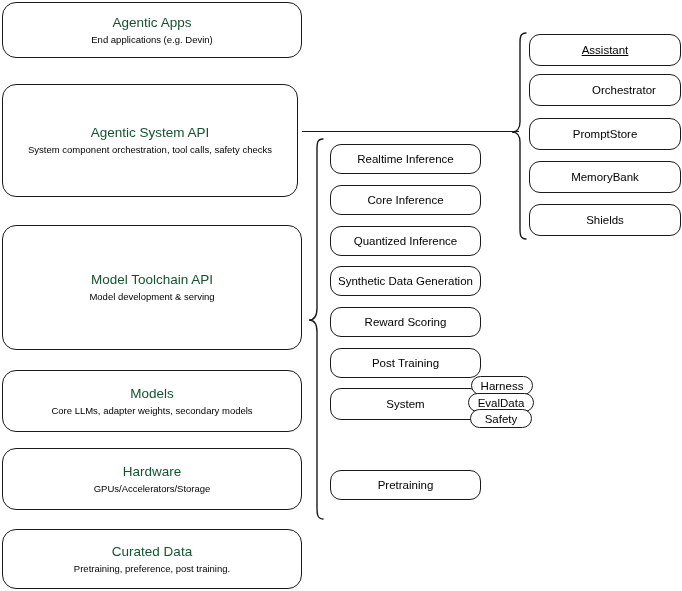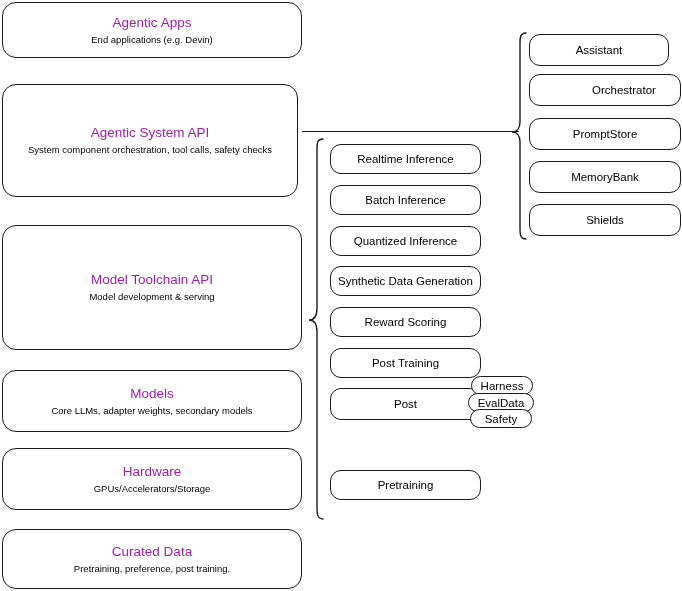--- a/index.html
+++ b/index.html
@@ -33,21 +33,21 @@
     text-align: center;
   }
 
   
   .stack-box {
     border-radius: 14px;
   }
   .stack-title {
     font-size: 13.5px;
     line-height: 17px;
-    color: #a21caf;
+    color: #14532d;
     white-space: nowrap;
   }
   .stack-sub {
     font-size: 9.5px;
     line-height: 14px;
     color: #000;
     margin-top: 2px;
     white-space: nowrap;
   }
 
@@ -135,61 +135,61 @@
     <svg width="16" height="208" viewBox="0 0 16 208" fill="none" xmlns="http://www.w3.org/2000/svg">
       <path d="M15 1 C9 1 9 6 9 11 L9 90 C9 96 6 100 1 100 C6 100 9 104 9 110 L9 196 C9 202 9 207 15 207" stroke="#1a1a1a" stroke-width="1.4" fill="none" stroke-linecap="round"></path>
     </svg>
   </div>
 
   <div class="box chip" style="left:330px; top:144px; width:151px; height:30px;">
     <span>Realtime Inference</span>
   </div>
 
   <div class="box chip" style="left:330px; top:185px; width:151px; height:30px;">
-    <span>Batch Inference</span>
+    <span>Core Inference</span>
   </div>
 
   <div class="box chip" style="left:330px; top:226px; width:151px; height:30px;">
     <span>Quantized Inference</span>
   </div>
 
   <div class="box chip" style="left:330px; top:266px; width:151px; height:30px;">
     <span>Synthetic Data Generation</span>
   </div>
 
   <div class="box chip" style="left:330px; top:307px; width:151px; height:30px;">
     <span>Reward Scoring</span>
   </div>
 
   <div class="box chip" style="left:330px; top:348px; width:151px; height:30px;">
     <span>Post Training</span>
   </div>
 
   <div class="box chip" style="left:330px; top:388px; width:151px; height:32px;">
-    <span>Post</span>
+    <span>System</span>
   </div>
 
 
   <div class="box chip" style="left:330px; top:470px; width:151px; height:30px;">
     <span>Pretraining</span>
   </div>
 
   <div class="pill" style="left:471px; top:376px; width:62px; height:19px;">
     <span>Harness</span>
   </div>
 
   <div class="pill" style="left:468px; top:393px; width:66px; height:19px;">
     <span>EvalData</span>
   </div>
 
   <div class="pill" style="left:470px; top:409px; width:62px; height:19px;">
     <span>Safety</span>
   </div>
 
-  <div class="box chip" style="left:529px; top:34px; width:140px; height:32px;">
+  <div class="box chip" style="left:529px; top:34px; width:152px; height:32px;text-decoration:underline;">
     <span>Assistant</span>
   </div>
 
   <div class="box chip" style="left:529px; top:74px; width:152px; height:32px;padding-left:38px;">
     <span>Orchestrator</span>
   </div>
 
   <div class="box chip" style="left:529px; top:118px; width:152px; height:32px;">
     <span>PromptStore</span>
   </div>

